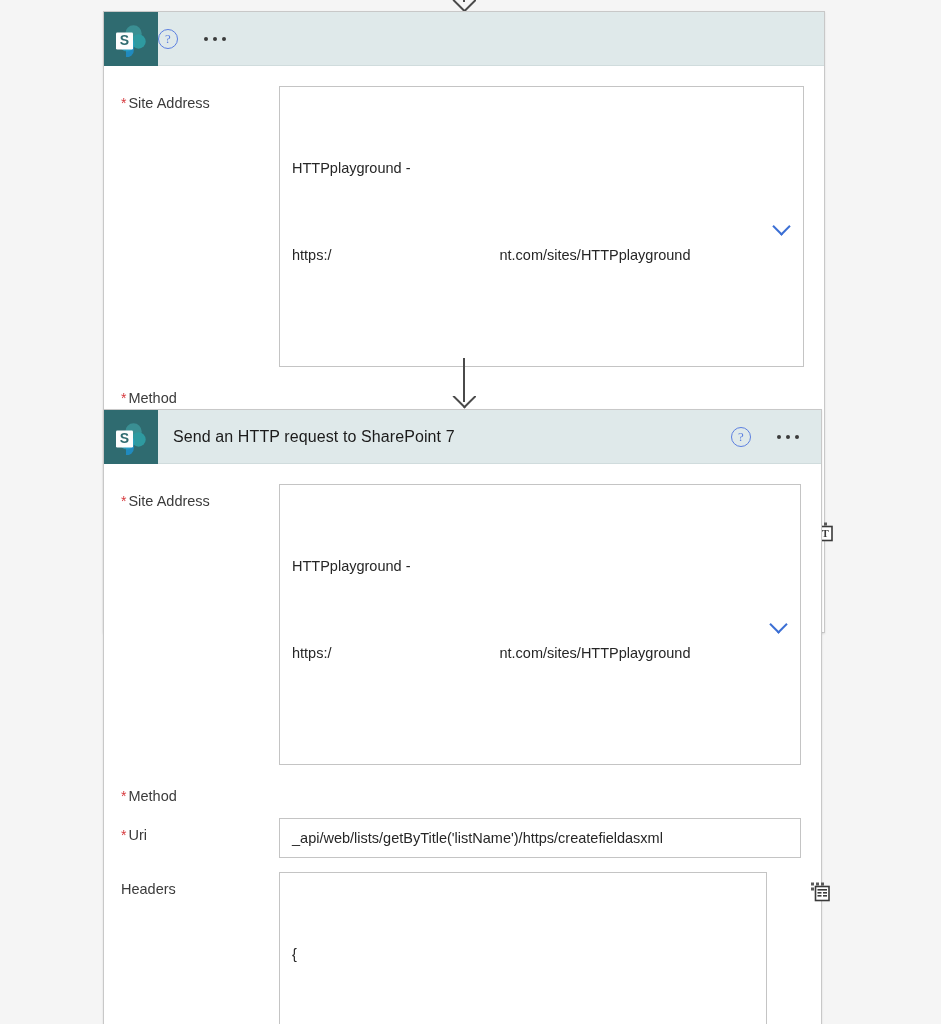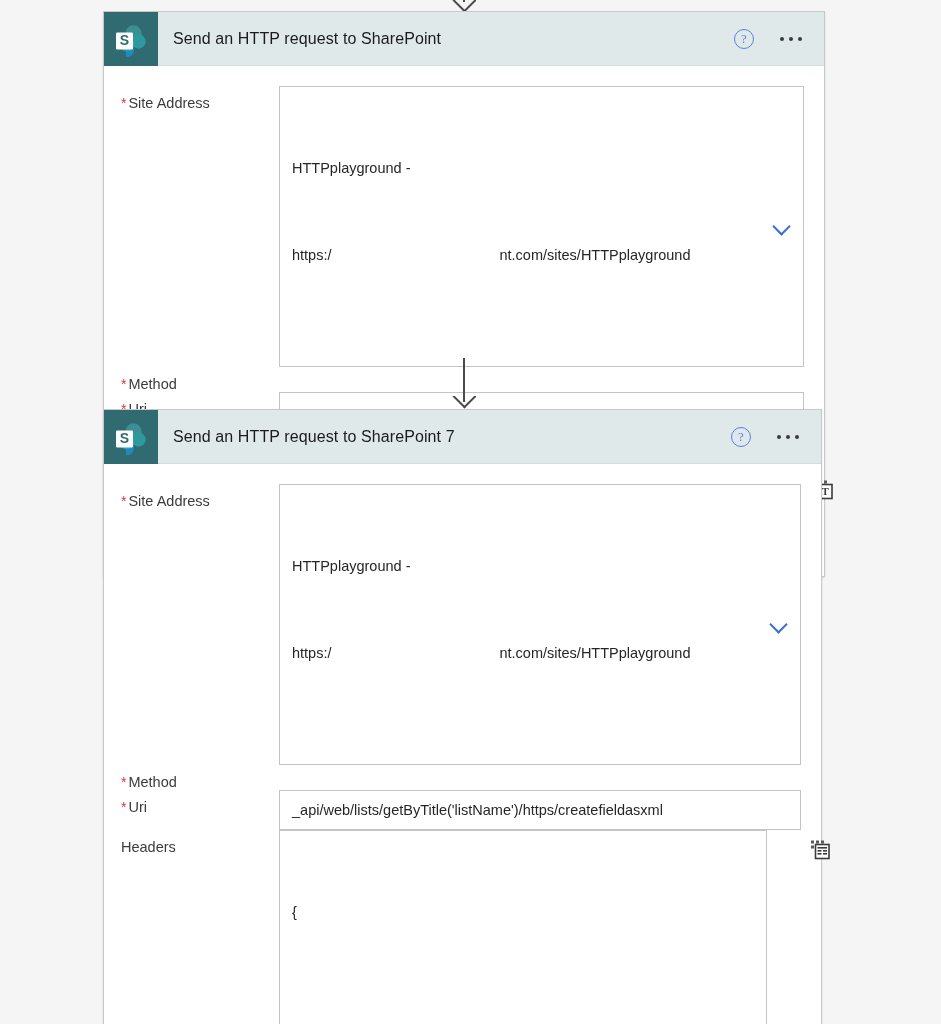--- a/index.html
+++ b/index.html
@@ -59,21 +59,21 @@
     cursor: pointer;
   }
   .dots-menu {
     flex: 0 0 auto; margin-right: 22px;
     display: flex; gap: 5px; align-items: center; cursor: pointer;
   }
   .dots-menu i { width: 4px; height: 4px; border-radius: 50%; background: #3b3b3b; display: block; }
 
   
   .card-body { padding: 20px 0 18px 0; }
-  .row { display: flex; align-items: flex-start; }
+  .row { display: flex; align-items: flex-start; margin-bottom: 14px; }
   .row:last-child { margin-bottom: 0; }
   .lbl {
     width: 175px; flex: 0 0 175px;
     padding-left: 17px; padding-top: 9px;
     font-size: 14.5px; color: #3b3b3b; white-space: nowrap;
   }
   .lbl .req { color: #d6383c; margin-right: 2px; font-size: 14px; }
   .fieldwrap { flex: 1 1 auto; padding-right: 20px; position: relative; }
 
   .field {
@@ -127,21 +127,20 @@
       <div class="sp-icon">
         <svg width="36" height="36" viewBox="0 0 36 36">
           <circle cx="20.5" cy="12.5" r="8.2" fill="#3a8f93"></circle>
           <circle cx="25.5" cy="20.5" r="7.2" fill="#2e9aa0"></circle>
           <path d="M13 20.5a8 8 0 0 1 8 8 8 8 0 0 1-8 8z" fill="#1f8ec9" opacity="0.88"></path>
           <circle cx="14" cy="23" r="7.6" fill="#2aa3c7" opacity="0.75"></circle>
           <rect x="3" y="11.5" width="17" height="17" rx="1.2" fill="#fdfdfd"></rect>
           <text x="11.5" y="24.3" font-family="Liberation Sans, sans-serif" font-size="14" font-weight="bold" fill="#2f6b70" text-anchor="middle">S</text>
         </svg>
       </div>
-      <div class="card-title">Send an HTTP request to SharePoint</div>
       <div class="help-icon">?</div>
       <div class="dots-menu">
           <i></i>
           <i></i>
           <i></i>
         </div>
     </div>
 
     <div class="card-body">
 

